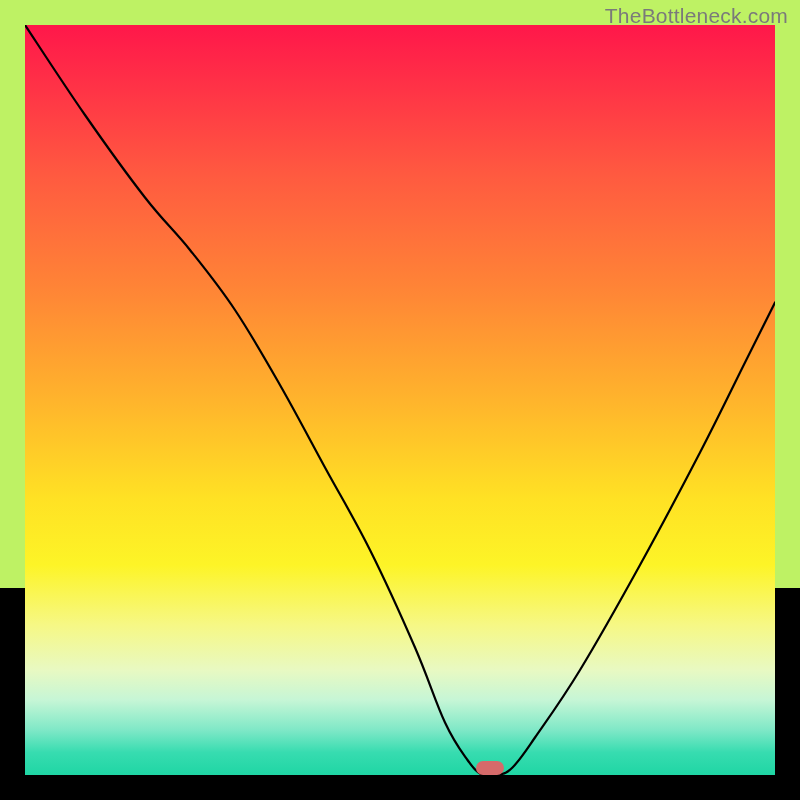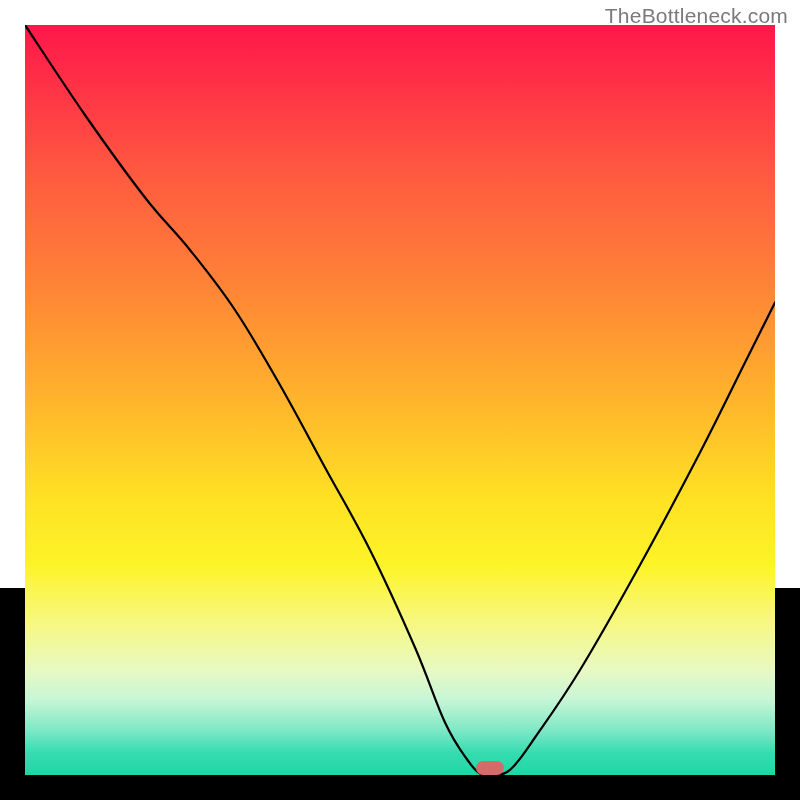--- a/index.html
+++ b/index.html
@@ -8,21 +8,21 @@
     width: 800px;
     height: 800px;
     background: #000;
     overflow: hidden;
     font-family: Arial, Helvetica, sans-serif;
   }
   .frame {
     position: relative;
     width: 800px;
     height: 588px;
-    background: #ffffff;
+    background: #bef264;
     text-align: right;
   }
   .watermark {
     position: absolute;
     top: 4px;
     right: 12px;
     color: #7a7a7a;
     font-size: 21px;
     font-weight: 500;
     letter-spacing: 0.2px;

